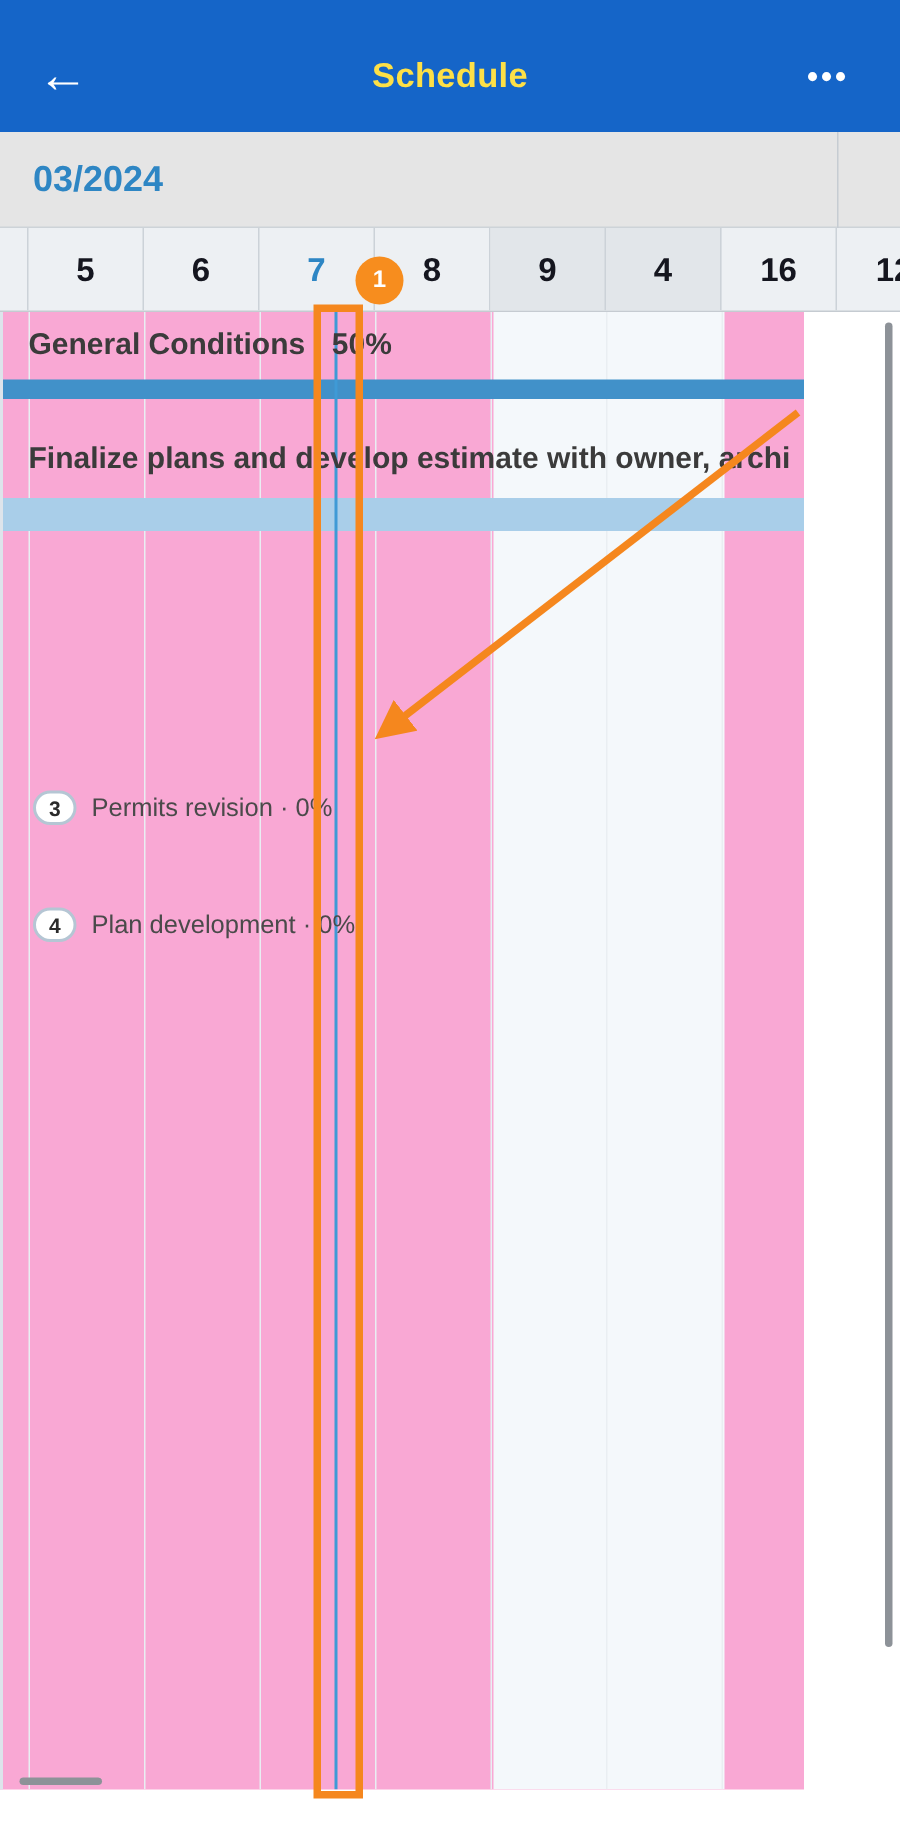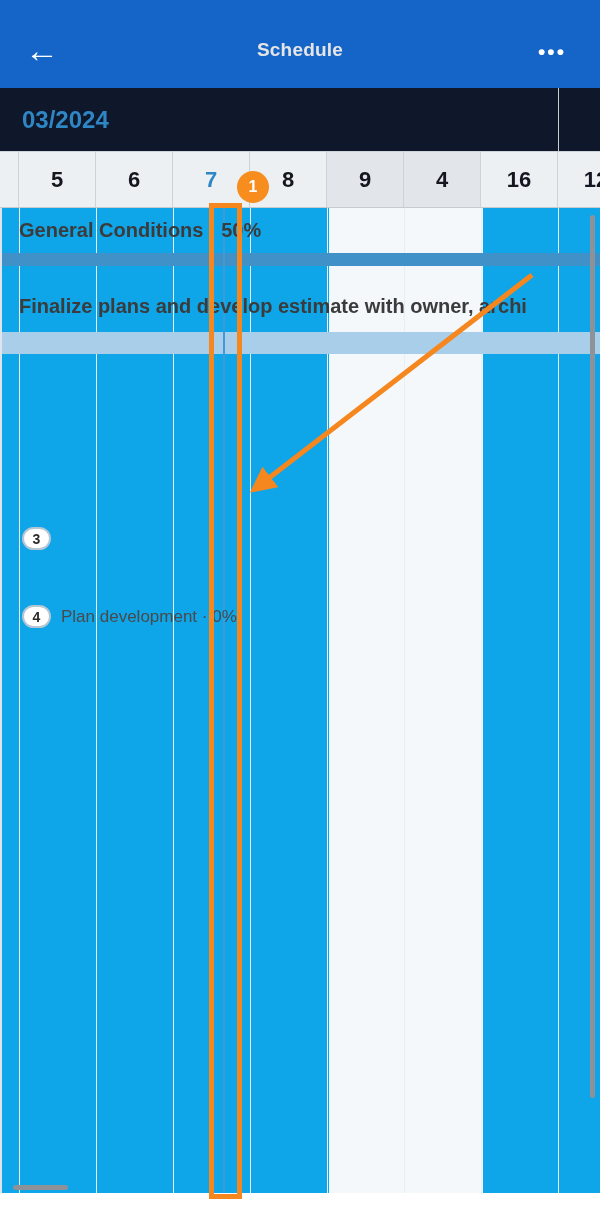--- a/index.html
+++ b/index.html
@@ -16,33 +16,33 @@
     background:#1565c8; display:flex; align-items:center;
   }
   .appbar .back {
     position:absolute; left:18px; top:26px; width:48px; height:48px;
     color:#ffffff; font-size:34px; font-weight:bold; line-height:48px;
     text-align:center; cursor:pointer;
   }
   .appbar .title {
     position:absolute; left:0; right:0; top:0; height:88px;
     display:flex; align-items:center; justify-content:center;
-    color:#e5e5e5; font-size:19px; font-weight:bold; letter-spacing:0.2px;
+    color:#fde047; font-size:23px; font-weight:bold; letter-spacing:0.2px;
     padding-top:12px;
   }
   .appbar .menu {
     position:absolute; right:20px; top:28px; width:56px; height:44px;
     color:#ffffff; font-size:21px; letter-spacing:2px; line-height:44px;
     text-align:center; cursor:pointer; font-weight:bold; padding-top:2px;
   }
 
   
   .month-row {
     position:absolute; left:0; top:88px; width:600px; height:64px;
-    background:#0f172a; border-bottom:1px solid #cdd3d8;
+    background:#e5e5e5; border-bottom:1px solid #cdd3d8;
   }
   .month-label {
     position:absolute; left:22px; top:50%; transform:translateY(-50%);
     color:#2e86c4; font-size:24px; font-weight:bold;
   }
   .month-divider {
     position:absolute; left:558px; top:0; width:1px; height:64px; background:#c6ccd2;
   }
 
   
@@ -63,22 +63,22 @@
 
   .today-badge {
     position:absolute; left:237px; top:171px; width:32px; height:32px;
     border-radius:50%; background:#f78d1e; color:#ffffff;
     font-size:16px; font-weight:bold; display:flex; align-items:center;
     justify-content:center; z-index:30; cursor:pointer;
   }
 
   
   .canvas {
-    position:absolute; left:0; top:208px; width:600px; height:985px;
-    background:#0ea5e9; overflow:hidden; border-left:2px solid #dde4eb;
+    position:absolute; left:0; top:208px; width:536px; height:985px;
+    background:#f9a8d4; overflow:hidden; border-left:2px solid #dde4eb;
   }
   .weekend-shade {
     position:absolute; left:327px; top:0; width:154px; height:100%;
     background:#f4f8fb;
   }
   .gridline { position:absolute; top:0; width:1px; height:100%; background:#e9eef2; }
   .today-line {
     position:absolute; left:221px; top:0; width:2px; height:100%;
     background:#3f9ad6; z-index:5;
   }
@@ -195,20 +195,21 @@
     <div class="today-line"></div>
 
     <div class="row-label r0">General Conditions · 50%</div>
     <div class="bar group-bar"></div>
 
     <div class="row-label r1">Finalize plans and develop estimate with owner, archi</div>
     <div class="bar task-bar"></div>
 
     <div class="task-line r2">
       <div class="num-pill">3</div>
+      <div class="task-text">Permits revision · 0%</div>
     </div>
 
     <div class="task-line r3">
       <div class="num-pill">4</div>
       <div class="task-text">Plan development · 0%</div>
     </div>
   </div>
 
   <div class="vscroll"></div>
   <div class="hscroll"></div>

